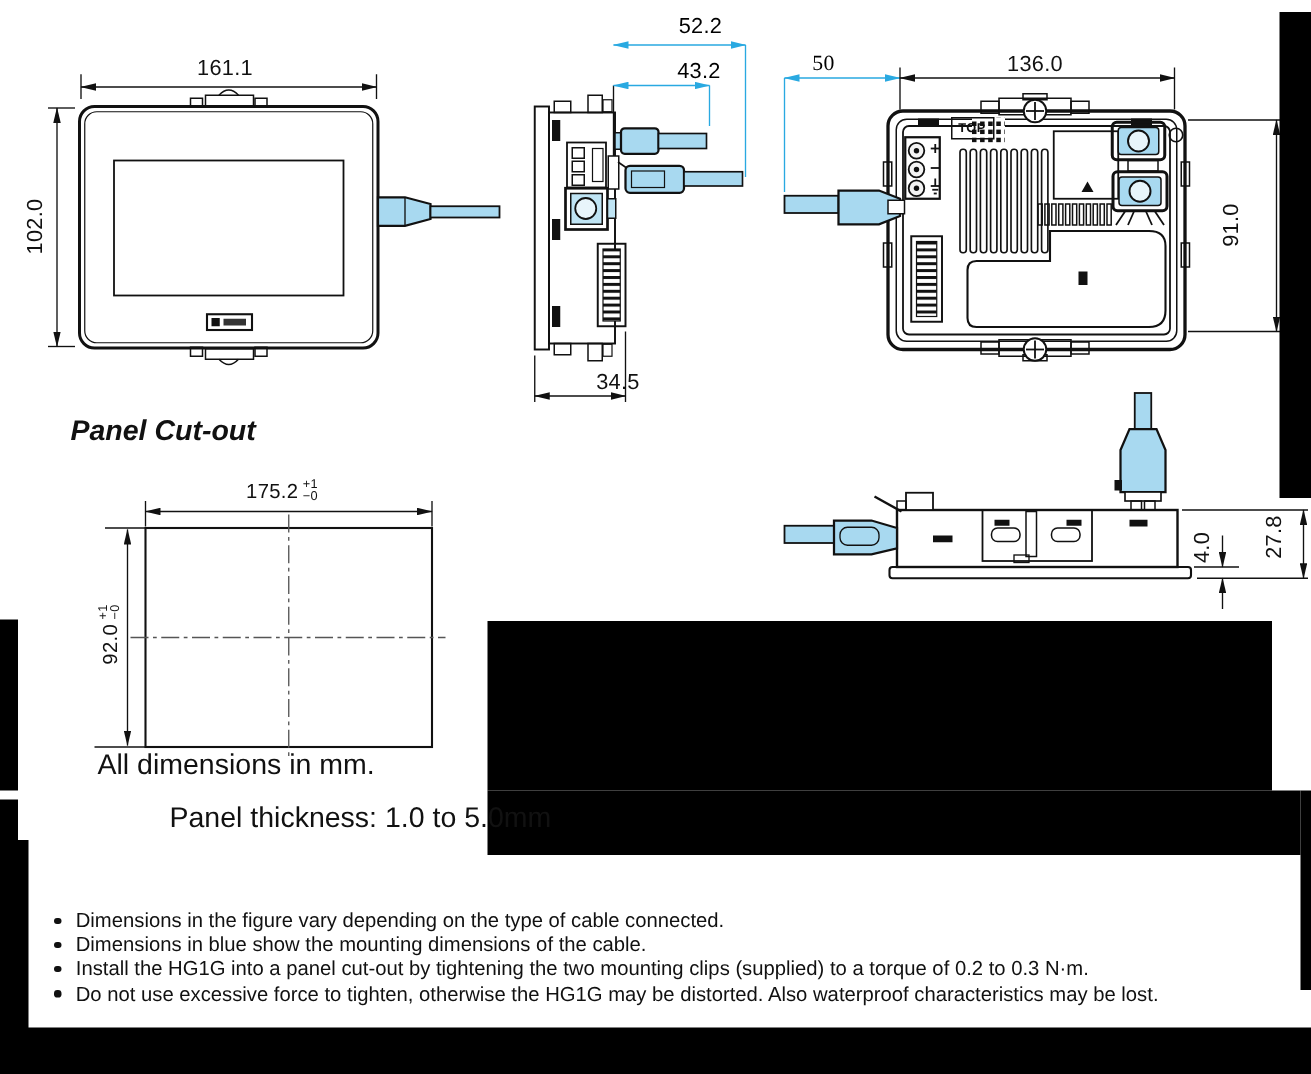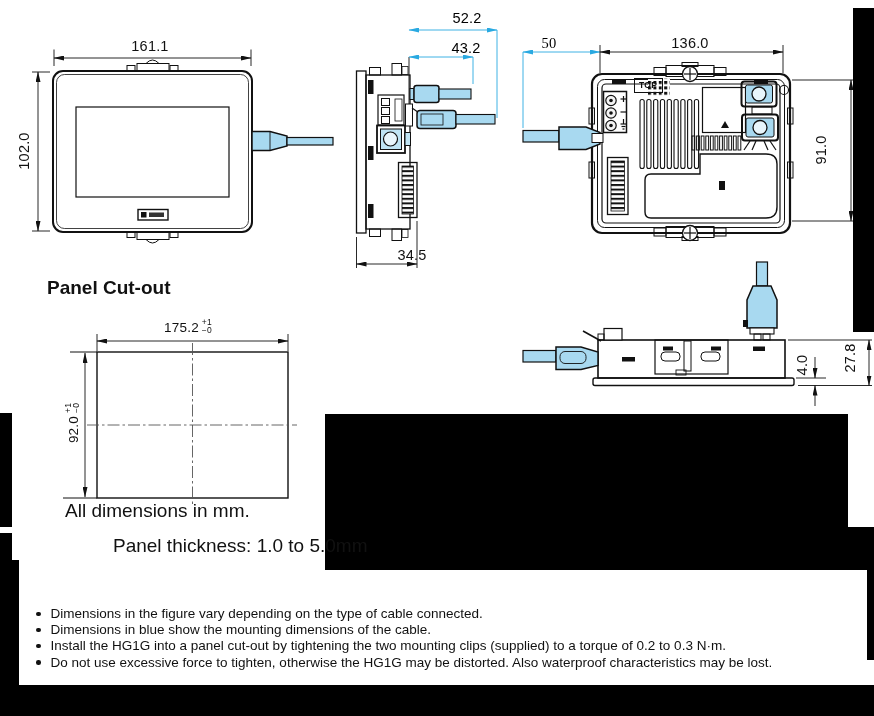--- a/index.html
+++ b/index.html
@@ -4,21 +4,21 @@
 <style>
   html,body{margin:0;padding:0;background:#000;}
   #screen{position:relative;width:874px;height:716px;background:#fff;overflow:hidden;
           font-family:"Liberation Sans", sans-serif;color:#111;}
   svg{position:absolute;left:0;top:0;z-index:1;}
   .blk{position:absolute;background:#000;z-index:4;}
   .lbl{position:absolute;z-index:5;white-space:nowrap;font-size:14.5px;color:#111;
        transform:translate(-50%,-50%);letter-spacing:0.2px;}
   .lbl.rot{transform:translate(-50%,-50%) rotate(-90deg);}
   .lbl.blue{color:#000000;}
-  .heading{position:absolute;z-index:5;font-size:19px;font-weight:bold;white-space:nowrap;}
+  .heading{position:absolute;z-index:5;font-size:19px;font-weight:bold;white-space:nowrap;font-style:italic;}
   .bignote{position:absolute;z-index:5;font-size:19px;white-space:nowrap;}
   .tolwrap{display:inline-flex;align-items:center;}
   .tol{display:inline-flex;flex-direction:column;font-size:8.5px;line-height:8px;
        margin-left:3px;transform:translateY(-1px);}
   .topbox{position:absolute;z-index:5;border:1.6px solid #111;font-size:8.5px;font-weight:bold;
           display:flex;align-items:center;justify-content:center;letter-spacing:0.3px;margin-left:16px;}
   #notes{position:absolute;left:36px;top:606px;z-index:5;font-size:13.5px;line-height:16.2px;}
   .bullet-row{display:flex;align-items:flex-start;}
   .dot{width:4.5px;height:4.5px;border-radius:50%;background:#111;margin:5.5px 10px 0 0;flex:none;}
 </style>

